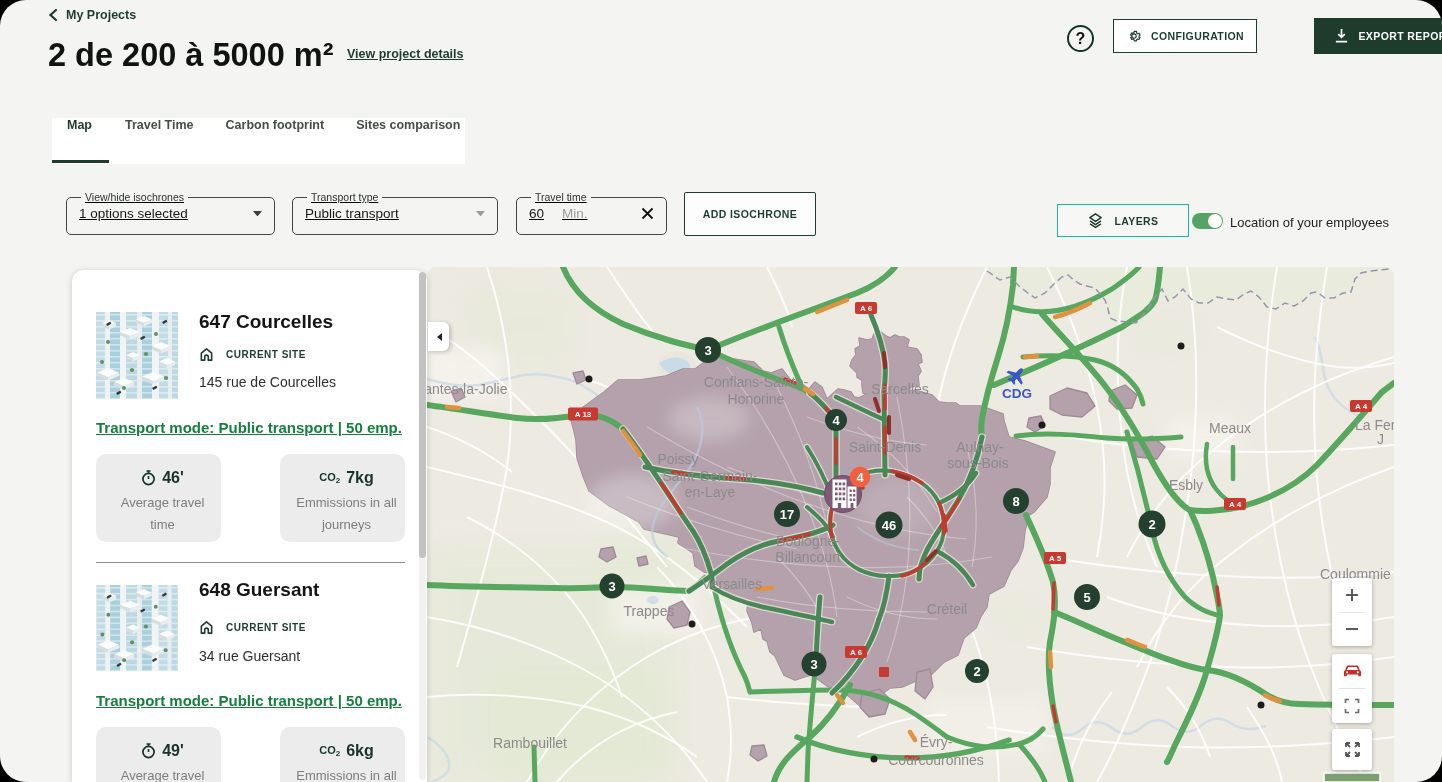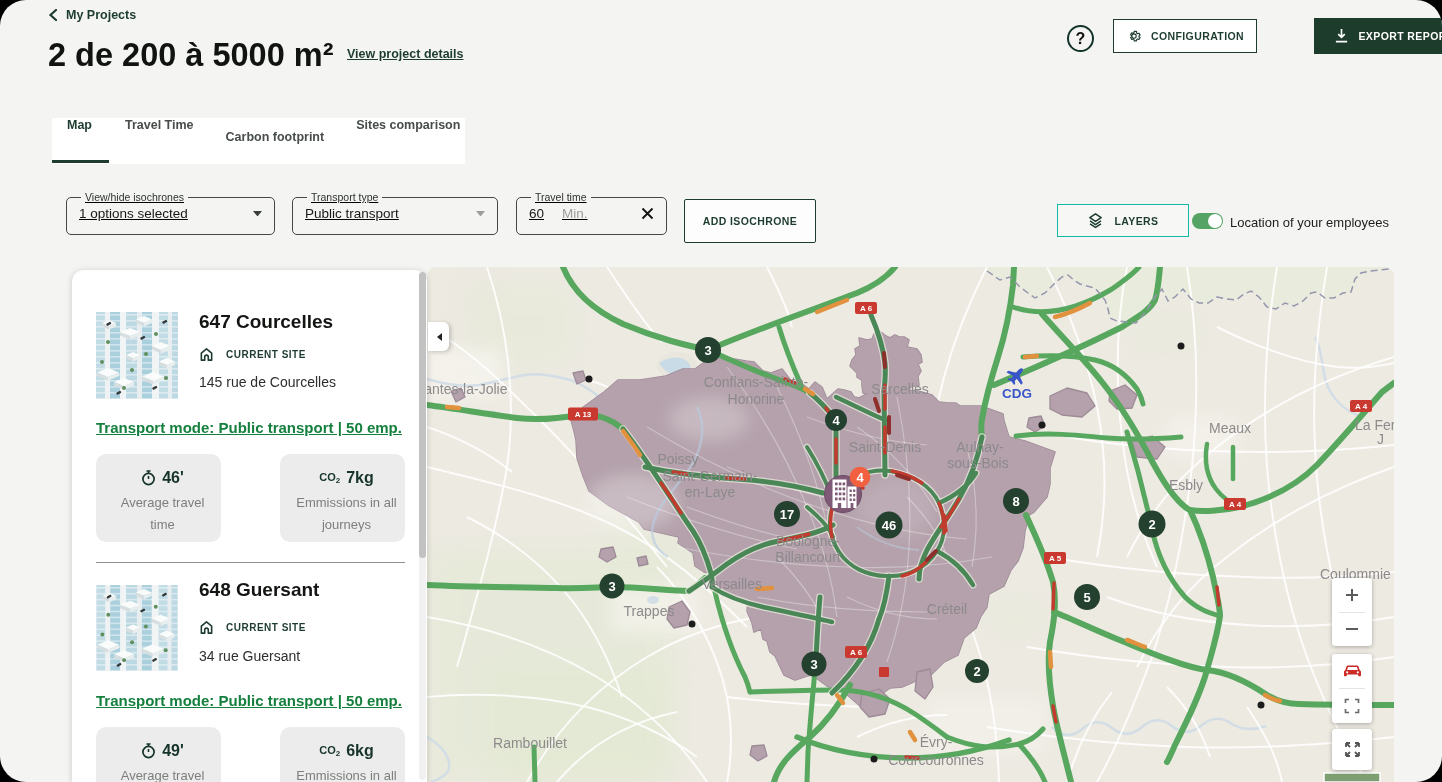--- a/index.html
+++ b/index.html
@@ -17,21 +17,21 @@
   .export{left:1314px;top:18px;width:160px;height:36px;background:#1d3c2c;color:#fff;}
   
   .tabs{left:52px;top:118px;width:413px;height:46px;background:#fff;display:flex;}
   .tab{font-size:12.5px;font-weight:bold;color:#474d49;white-space:nowrap;}
   .tab.active{color:#1d3c2f;}
   .tabline{left:52px;top:160px;width:57px;height:3px;background:#1d3c2f;}
   
   fieldset{position:absolute;margin:0;border:1px solid #434844;border-radius:5px;height:44px;padding:0 12px;background:transparent;text-decoration:underline;}
   legend{font-size:10.5px;color:#2e332f;padding:0 4px;margin-left:2px;}
   .fval{font-size:13.5px;color:#171917;margin-top:3px;display:flex;align-items:center;}
-  .addiso{left:684px;top:199px;width:132px;height:44px;background:#fdfdfd;border:1px solid #1d3c2f;color:#1d3c2f;border-radius:2px;}
+  .addiso{left:684px;top:192px;width:132px;height:44px;background:#fdfdfd;border:1px solid #1d3c2f;color:#1d3c2f;border-radius:2px;}
   .layers{left:1057px;top:204px;width:132px;height:33px;background:#f7f8f6;border:1px solid #14b8a6;color:#1d3c2f;gap:10px;}
   .toggle{left:1192px;top:213px;width:31px;height:16px;background:#55a365;border-radius:9px;}
   .toggle:after{content:"";position:absolute;right:1px;top:1px;width:14px;height:14px;border-radius:50%;background:#fff;}
   .toglabel{left:1230px;top:215px;font-size:13px;white-space:nowrap;color:#1c1e1c;}
   
   .map{left:427px;top:267px;width:967px;height:515px;border-radius:9px 9px 0 0;overflow:hidden;background:#edeae2;}
   
   .panel{left:72px;top:270px;width:355px;height:512px;background:#fff;border-radius:12px 12px 0 0;box-shadow:0 1px 6px rgba(0,0,0,.18);}
   .ptitle{font-size:19px;font-weight:bold;color:#121512;}
   .cursite{font-size:10px;font-weight:bold;letter-spacing:.5px;color:#1d3c2f;}
@@ -66,21 +66,21 @@
         <path fill="none" stroke="#1d3c2f" stroke-width="2" stroke-linejoin="round" d="M12 8.2a3.8 3.8 0 1 0 0 7.6 3.8 3.8 0 0 0 0-7.6zm8.6 5.5c.1-.55.1-1.15 0-1.7l2-1.6-2-3.4-2.4 1a8 8 0 0 0-1.5-.9L16.3 4h-4l-.4 2.5c-.55.2-1.05.5-1.5.9l-2.4-1-2 3.4 2 1.6c-.1.55-.1 1.15 0 1.7l-2 1.6 2 3.4 2.4-1c.45.4.95.7 1.5.9l.4 2.5h4l.4-2.5c.55-.2 1.05-.5 1.5-.9l2.4 1 2-3.4z" transform="scale(.86) translate(2 2)"></path>
       </svg>CONFIGURATION</div>
   <div class="abs btn export"><svg width="15" height="16" viewBox="0 0 16 17">
         <path d="M8 1v9M4.5 6.5 8 10l3.5-3.5" stroke="#fff" stroke-width="1.8" fill="none"></path>
         <path d="M2 14.5h12" stroke="#fff" stroke-width="1.8"></path>
       </svg>EXPORT REPORT</div>
 
   <div class="abs tabs">
     <div class="tab active" style="margin-left:15px;">Map</div>
     <div class="tab" style="margin-left:33px;">Travel Time</div>
-    <div class="tab" style="margin-left:32px;margin-top:12px;">Carbon footprint</div>
+    <div class="tab" style="margin-left:32px;">Carbon footprint</div>
     <div class="tab" style="margin-left:32px;">Sites comparison</div>
   </div>
   <div class="abs tabline"></div>
 
   <fieldset style="left:66px;top:191px;width:209px;">
       <legend>View/hide isochrones</legend>
     <div class="fval">1 options selected<svg style="margin-left:auto" width="9" height="5.5" viewBox="0 0 10 6">
           <path d="M0 0h10L5 6z" fill="#3a3f3b"></path>
         </svg></div>
   </fieldset>

